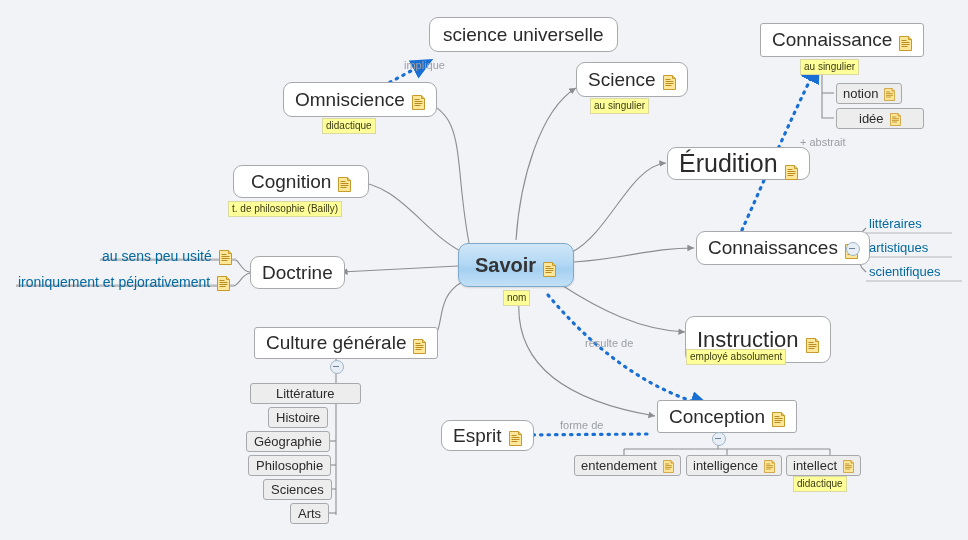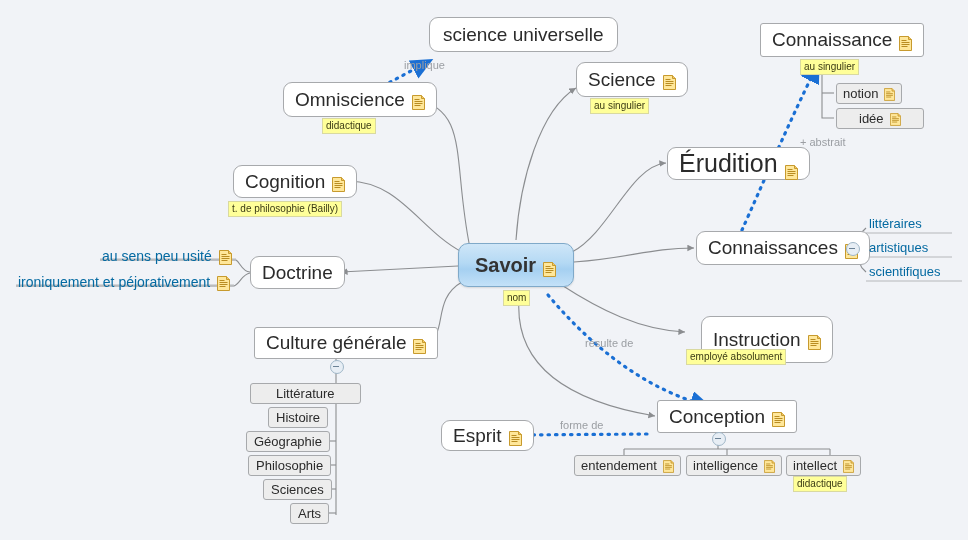--- a/index.html
+++ b/index.html
@@ -183,21 +183,21 @@
     <span class="note-icon">
       <svg viewBox="0 0 13 15" width="13" height="15">
           <path d="M0.5,0.5 h9 l3,3 v11 h-12 z" fill="#ffe79a" stroke="#c79a2e" stroke-width="1"></path>
           <path d="M9.5,0.5 v3 h3" fill="#f2c766" stroke="#c79a2e" stroke-width="1"></path>
           <path d="M2.5,4.5h5M2.5,6.5h8M2.5,8.5h8M2.5,10.5h6" stroke="#b98c22" stroke-width="1"></path>
         </svg>
     </span>
   </div>
   <div class="chip" style="left:322px;top:118px;">didactique</div>
 
-  <div class="node rounded" style="left:233px;top:165px;height:33px;padding:0 11px;font-size:19px;justify-content:space-between;">
+  <div class="node rounded" style="left:233px;top:165px;height:33px;padding:0 17px;font-size:19px;justify-content:space-between;">
     <span class="txt">Cognition</span>
     <span class="note-icon">
       <svg viewBox="0 0 13 15" width="13" height="15">
           <path d="M0.5,0.5 h9 l3,3 v11 h-12 z" fill="#ffe79a" stroke="#c79a2e" stroke-width="1"></path>
           <path d="M9.5,0.5 v3 h3" fill="#f2c766" stroke="#c79a2e" stroke-width="1"></path>
           <path d="M2.5,4.5h5M2.5,6.5h8M2.5,8.5h8M2.5,10.5h6" stroke="#b98c22" stroke-width="1"></path>
         </svg>
     </span>
   </div>
   <div class="chip" style="left:228px;top:201px;">t. de philosophie (Bailly)</div>
@@ -334,21 +334,21 @@
   <div class="leaf" style="left:869px;top:216px;font-size:13px;">
     <span class="txt">littéraires</span>
   </div>
   <div class="leaf" style="left:869px;top:240px;font-size:13px;">
     <span class="txt">artistiques</span>
   </div>
   <div class="leaf" style="left:869px;top:264px;font-size:13px;">
     <span class="txt">scientifiques</span>
   </div>
 
-  <div class="node rounded" style="left:701px;top:316px;height:47px;padding:0 11px;font-size:19px;">
+  <div class="node rounded" style="left:685px;top:316px;height:47px;padding:0 11px;font-size:22px;">
     <span class="txt">Instruction</span>
     <span class="note-icon">
       <svg viewBox="0 0 13 15" width="13" height="15">
           <path d="M0.5,0.5 h9 l3,3 v11 h-12 z" fill="#ffe79a" stroke="#c79a2e" stroke-width="1"></path>
           <path d="M9.5,0.5 v3 h3" fill="#f2c766" stroke="#c79a2e" stroke-width="1"></path>
           <path d="M2.5,4.5h5M2.5,6.5h8M2.5,8.5h8M2.5,10.5h6" stroke="#b98c22" stroke-width="1"></path>
         </svg>
     </span>
   </div>
   <div class="chip" style="left:686px;top:349px;">employé absolument</div>

